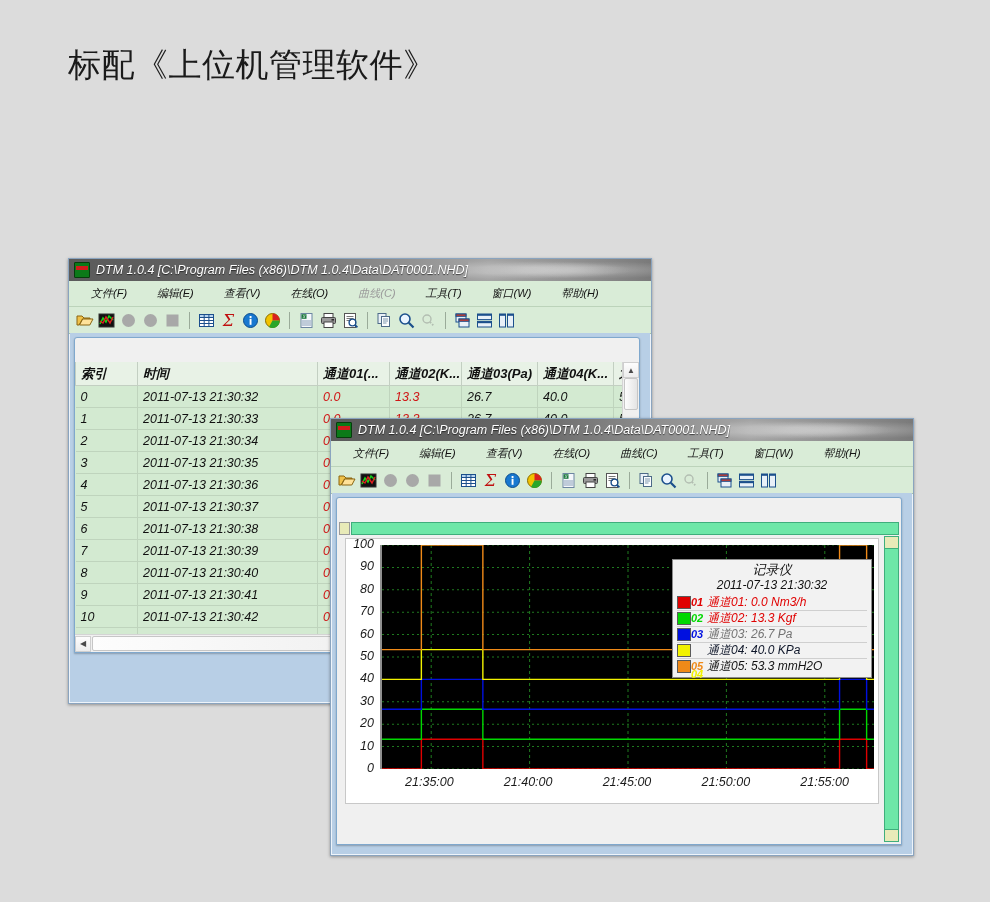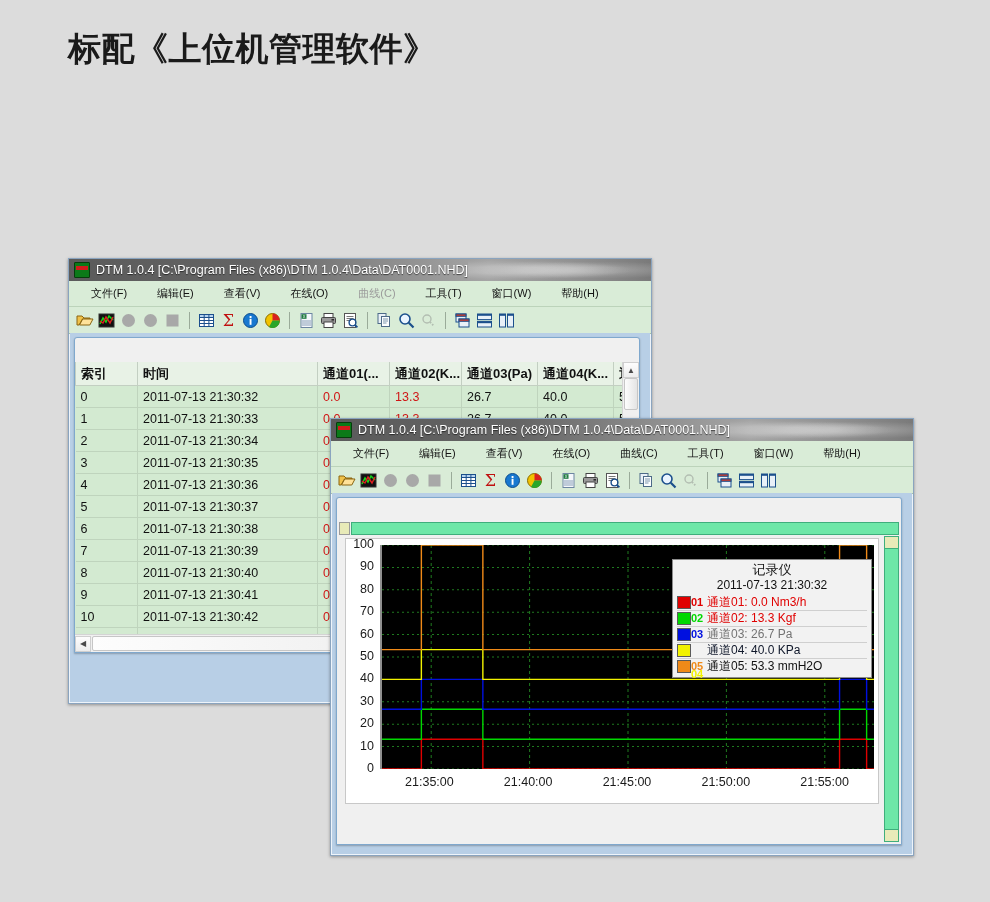--- a/index.html
+++ b/index.html
@@ -6,33 +6,34 @@
   body{
     width:990px;height:902px;
     background:#dcdcdc;
     font-family:"Liberation Sans","DejaVu Sans",sans-serif;
     overflow:hidden;
     position:relative;
   }
   
   #article{position:absolute;left:68px;top:28px;width:850px;}
   #heading{
-    font-size:33px;font-weight:700;color:#1a1a1a;letter-spacing:.5px;
-    line-height:1.25;margin:0 0 26px 0;
+    font-size:33px;font-weight:400;color:#1a1a1a;letter-spacing:.5px;
+    line-height:1.25;margin:16px 0 26px 0;
   }
   #para{
     font-size:25px;color:#141414;line-height:1.72;margin:0;
     text-indent:2em;
   }
   
   .win{position:absolute;box-sizing:border-box;}
   .win-outer{
     border:1px solid #8aa4bf;
     background:#eef4fa;
     box-shadow:0 1px 3px rgba(0,0,0,.35);
+    font-style:italic;
   }
   .titlebar{
     height:22px;position:relative;
     background:linear-gradient(to right,#5b5b5b 0%,#646464 32%,#8d8d8d 55%,#a5a5a5 72%,#8f8f8f 88%,#7a7a7a 100%);
     display:flex;align-items:center;padding-left:5px;
     overflow:hidden;
   }
   .titlebar .tb-ico{
     width:14px;height:14px;margin-right:6px;flex:0 0 auto;
     background:#0b7a18;border:1px solid #063d0c;position:relative;border-radius:1px;

